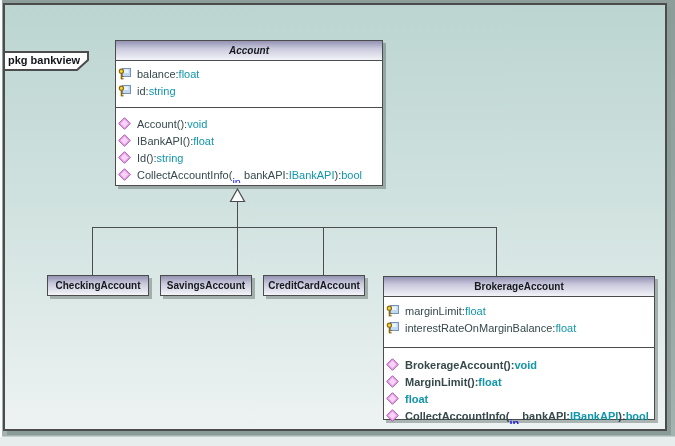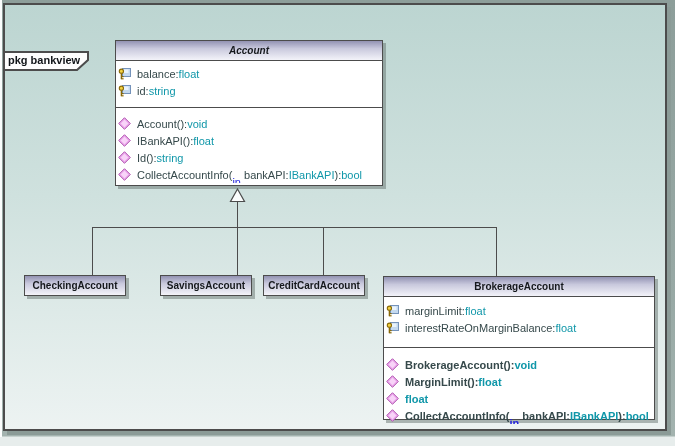--- a/index.html
+++ b/index.html
@@ -25,21 +25,21 @@
   .compartment{border-top:1px solid #4c4c4c;overflow:hidden;}
   .member-row{display:flex;align-items:center;height:17px;padding-left:2px;
          font-size:11px;white-space:pre;}
   .member-row svg{margin-right:6px;flex:0 0 auto;}
   .seg-name{color:#36494b;}
   .seg-type{color:#1097a9;}
   .seg-keyword{color:#2424dd;margin-top:14px;}
   #class-account{left:110px;top:35px;width:266px;height:144px;}
   #acct-attrs{height:42px;padding-top:4px;}
   #acct-ops{height:auto;padding-top:7px;}
-  #class-checking{left:19px;top:270px;width:100px;height:19px;}
+  #class-checking{left:42px;top:270px;width:100px;height:19px;}
   #class-savings{left:155px;top:270px;width:90px;height:19px;}
   #class-creditcard{left:258px;top:270px;width:100px;height:19px;}
   .header-only .class-header{height:100%;}
   #class-brokerage{left:378px;top:271px;width:270px;height:142px;}
   #brk-attrs{height:45px;padding-top:5px;}
   #brk-ops{height:auto;padding-top:8px;font-weight:bold;}
   
   .edge{position:absolute;background:#4c4c4c;}
   #gen-stem{left:232px;top:197px;width:1px;height:26px;}
   #gen-hline{left:87px;top:222px;width:405px;height:1px;}

